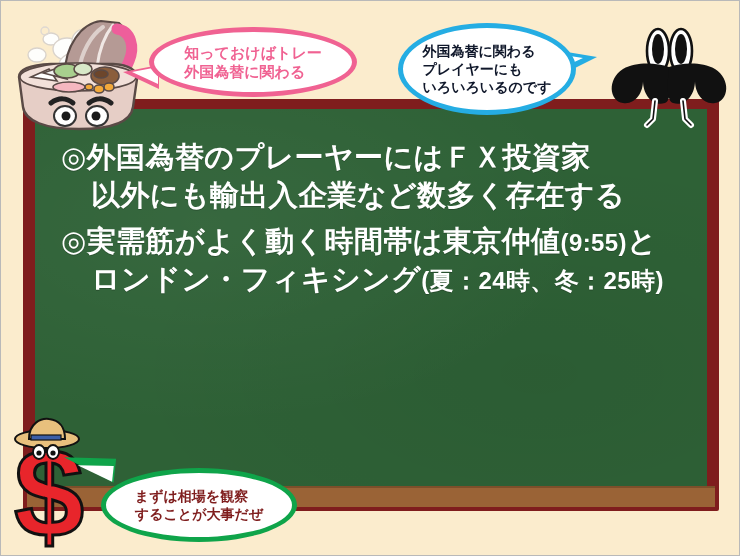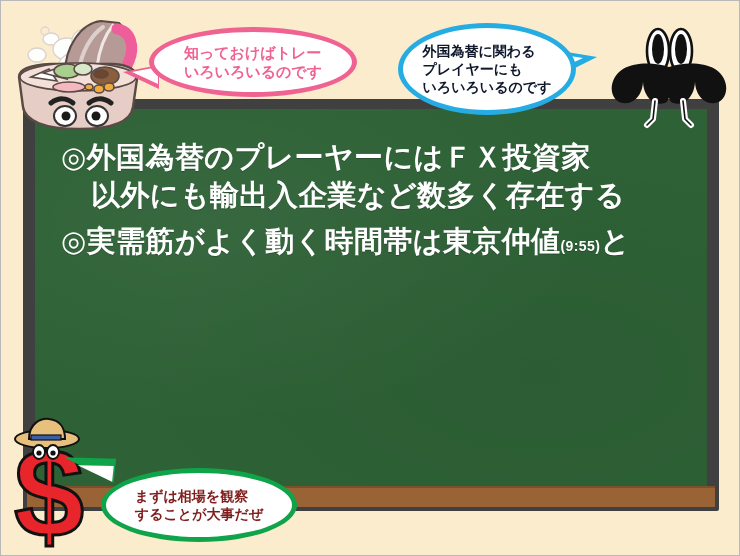--- a/index.html
+++ b/index.html
@@ -18,21 +18,21 @@
     font-family: "Liberation Sans", "DejaVu Sans", sans-serif;
   }
 
   
   #board-frame {
     position: absolute;
     left: 22px;
     top: 98px;
     width: 696px;
     height: 412px;
-    background: #404040;
+    background: #7f1d1d;
     border-radius: 2px;
   }
   #board-surface {
     position: absolute;
     left: 12px;
     top: 10px;
     right: 12px;
     bottom: 24px;
     background: #2E6136;
     background-image:
@@ -62,21 +62,21 @@
   }
   .bullet-line {
     font-size: 29px;
     font-weight: bold;
     line-height: 1.30;
     letter-spacing: 0.4px;
     white-space: nowrap;
     text-shadow: 0 1px 0 rgba(0,0,0,0.22);
   }
   .bullet-line.indent { padding-left: 30px; }
-  .small-paren { font-size: 14px; }
+  .small-paren { font-size: 24px; }
 
   
   .bubble {
     position: absolute;
     background: #ffffff;
     border-radius: 50% / 50%;
     display: flex;
     align-items: center;
     justify-content: center;
     text-align: left;
@@ -179,20 +179,21 @@
           <div class="bullet-line">◎外国為替のプレーヤーにはＦＸ投資家</div>
           <div class="bullet-line indent">以外にも輸出入企業など数多く存在する</div>
         </div>
 
         <div class="bullet-block">
         </div>
 
 
         <div class="bullet-block">
           <div class="bullet-line"><span>◎実需筋がよく動く時間帯は東京仲値</span><span class="small-paren">(9:55)</span><span>と</span></div>
+          <div class="bullet-line indent"><span>ロンドン・フィキシング</span><span class="small-paren">(夏：24時、冬：25時)</span></div>
         </div>
 
       </div>
 
     </div>
     <div id="board-ledge"></div>
   </div>
 
   <div class="char" id="char-nabe">
     <svg viewBox="0 0 150 132" width="150" height="132">
@@ -276,21 +277,21 @@
       <ellipse cx="50" cy="39" rx="6" ry="7" fill="#ffffff" stroke="#111" stroke-width="1.8"></ellipse>
       <circle cx="36" cy="40" r="2.6" fill="#111"></circle>
       <circle cx="50" cy="40" r="2.6" fill="#111"></circle>
     </svg>
   </div>
 
   <div id="bubble-pink-tail"></div>
   <div id="bubble-pink-tail-inner"></div>
   <div class="bubble" id="bubble-pink">
     <div class="bubble-txt">知っておけばトレー
-いろいろいるのです</div>
+外国為替に関わる</div>
   </div>
 
   <div id="bubble-blue-tail"></div>
   <div id="bubble-blue-tail-inner"></div>
   <div class="bubble" id="bubble-blue">
     <div class="bubble-txt">外国為替に関わる
 プレイヤーにも
 いろいろいるのです</div>
   </div>
 

